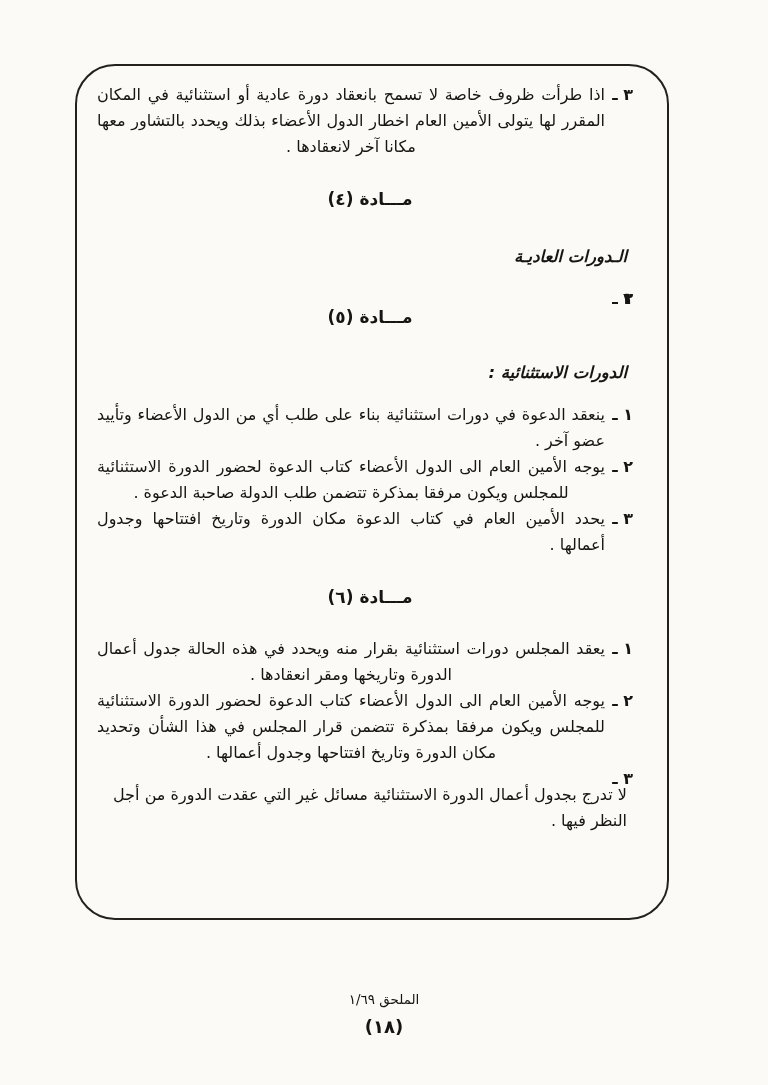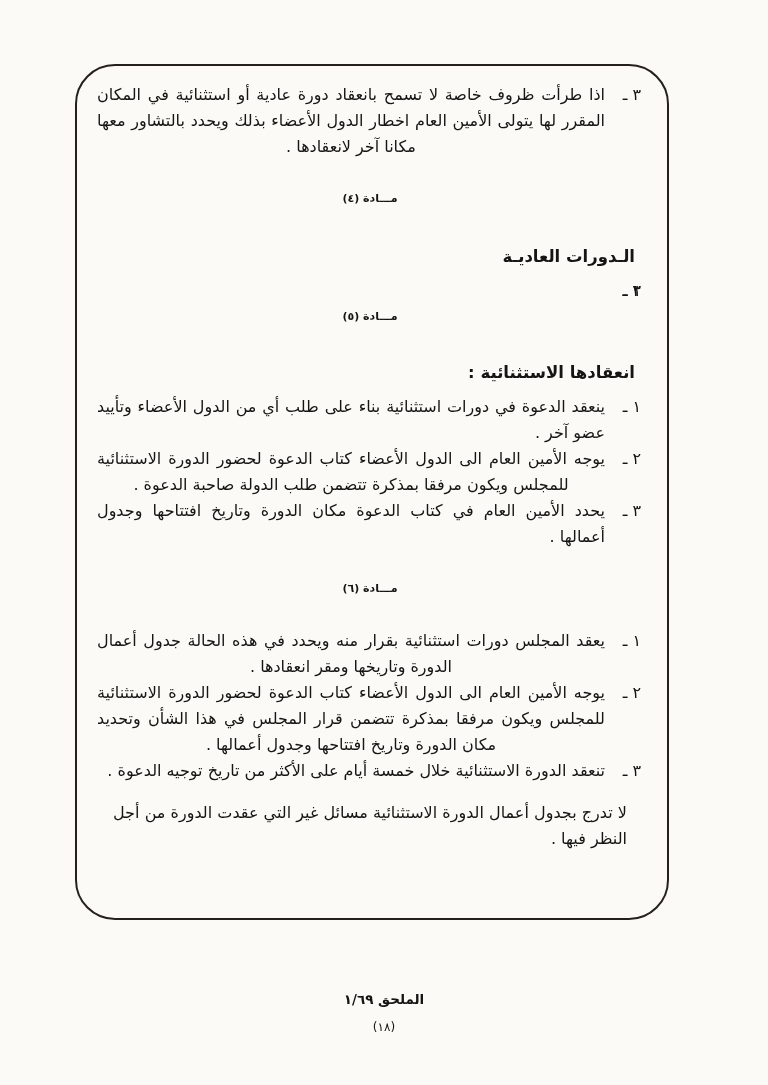--- a/index.html
+++ b/index.html
@@ -17,47 +17,48 @@
     background:transparent;
   }
   .item{
     position:relative;
     padding-right:38px;
     font-size:16px;line-height:26px;
     text-align:justify;
     margin:0;
   }
   .item .num{
-    position:absolute;right:2px;top:0;
+    position:absolute;right:10px;top:0;
     white-space:nowrap;
+    font-weight:bold;
   }
   .item.multi{ text-align-last:center; }
   .article-title{
-    text-align:center;font-weight:bold;font-size:11px;line-height:26px;
+    text-align:center;font-weight:bold;font-size:17px;line-height:26px;
     margin:26px 0 32px 0;
   }
   .article-title.t5{ margin:34px 0 30px 0; }
   .article-title.t6{ margin:26px 0 26px 0; }
   .article-title.t7{ margin:26px 0 18px 0; }
   .section-heading{
     font-weight:bold;font-size:16.5px;line-height:26px;
-    text-align:right;margin:8px;
+    text-align:right;margin:16px;font-style:italic;
   }
   .article-body{
     font-size:16px;line-height:26px;text-align:justify;margin:16px;
   }
   .footer{
     position:absolute;left:0;top:990px;width:100%;
     text-align:center;direction:rtl;
   }
   .footer .annex{
-    font-weight:bold;font-size:13.5px;line-height:18px;text-align:center;
+    font-weight:normal;font-size:13.5px;line-height:18px;text-align:center;
   }
   .footer .pagenum{
-    font-weight:normal;font-size:12px;line-height:18px;margin-top:10px;
+    font-weight:bold;font-size:18px;line-height:18px;margin-top:10px;
   }
 </style>
 </head>
 <body>
 
 <div class="frame">
 
   <p class="item multi">
     <span class="num">٣ ـ</span>
     <span>اذا طرأت ظروف خاصة لا تسمح بانعقاد دورة عادية أو استثنائية في المكان المقرر لها يتولى الأمين العام اخطار الدول الأعضاء بذلك ويحدد بالتشاور معها مكانا آخر لانعقادها .</span>
@@ -69,21 +70,21 @@
     <span class="num">١ ـ</span>
   </p>
   <p class="item">
     <span class="num">٢ ـ</span>
   </p>
   <p class="item multi">
     <span class="num">٣ ـ</span>
   </p>
 
   <h2 class="article-title t5">مـــادة (٥)</h2>
-  <h3 class="section-heading">انعقادها الاستثنائية :</h3>
+  <h3 class="section-heading">الدورات الاستثنائية :</h3>
   <p class="item">
     <span class="num">١ ـ</span>
     <span>ينعقد الدعوة في دورات استثنائية بناء على طلب أي من الدول الأعضاء وتأييد عضو آخر .</span>
   </p>
   <p class="item multi">
     <span class="num">٢ ـ</span>
     <span>يوجه الأمين العام الى الدول الأعضاء كتاب الدعوة لحضور الدورة الاستثنائية للمجلس ويكون مرفقا بمذكرة تتضمن طلب الدولة صاحبة الدعوة .</span>
   </p>
   <p class="item">
     <span class="num">٣ ـ</span>
@@ -94,21 +95,20 @@
   <p class="item multi">
     <span class="num">١ ـ</span>
     <span>يعقد المجلس دورات استثنائية بقرار منه ويحدد في هذه الحالة جدول أعمال الدورة وتاريخها ومقر انعقادها .</span>
   </p>
   <p class="item multi">
     <span class="num">٢ ـ</span>
     <span>يوجه الأمين العام الى الدول الأعضاء كتاب الدعوة لحضور الدورة الاستثنائية للمجلس ويكون مرفقا بمذكرة تتضمن قرار المجلس في هذا الشأن وتحديد مكان الدورة وتاريخ افتتاحها وجدول أعمالها .</span>
   </p>
   <p class="item">
     <span class="num">٣ ـ</span>
-    <span>تنعقد الدورة الاستثنائية خلال خمسة أيام على الأكثر من تاريخ توجيه الدعوة .</span>
   </p>
 
   <p class="article-body">لا تدرج بجدول أعمال الدورة الاستثنائية مسائل غير التي عقدت الدورة من أجل النظر فيها .</p>
 
 </div>
 
 <div class="footer">
   <div class="annex">الملحق ١/٦٩</div>
   <div class="pagenum">(١٨)</div>
 </div>

